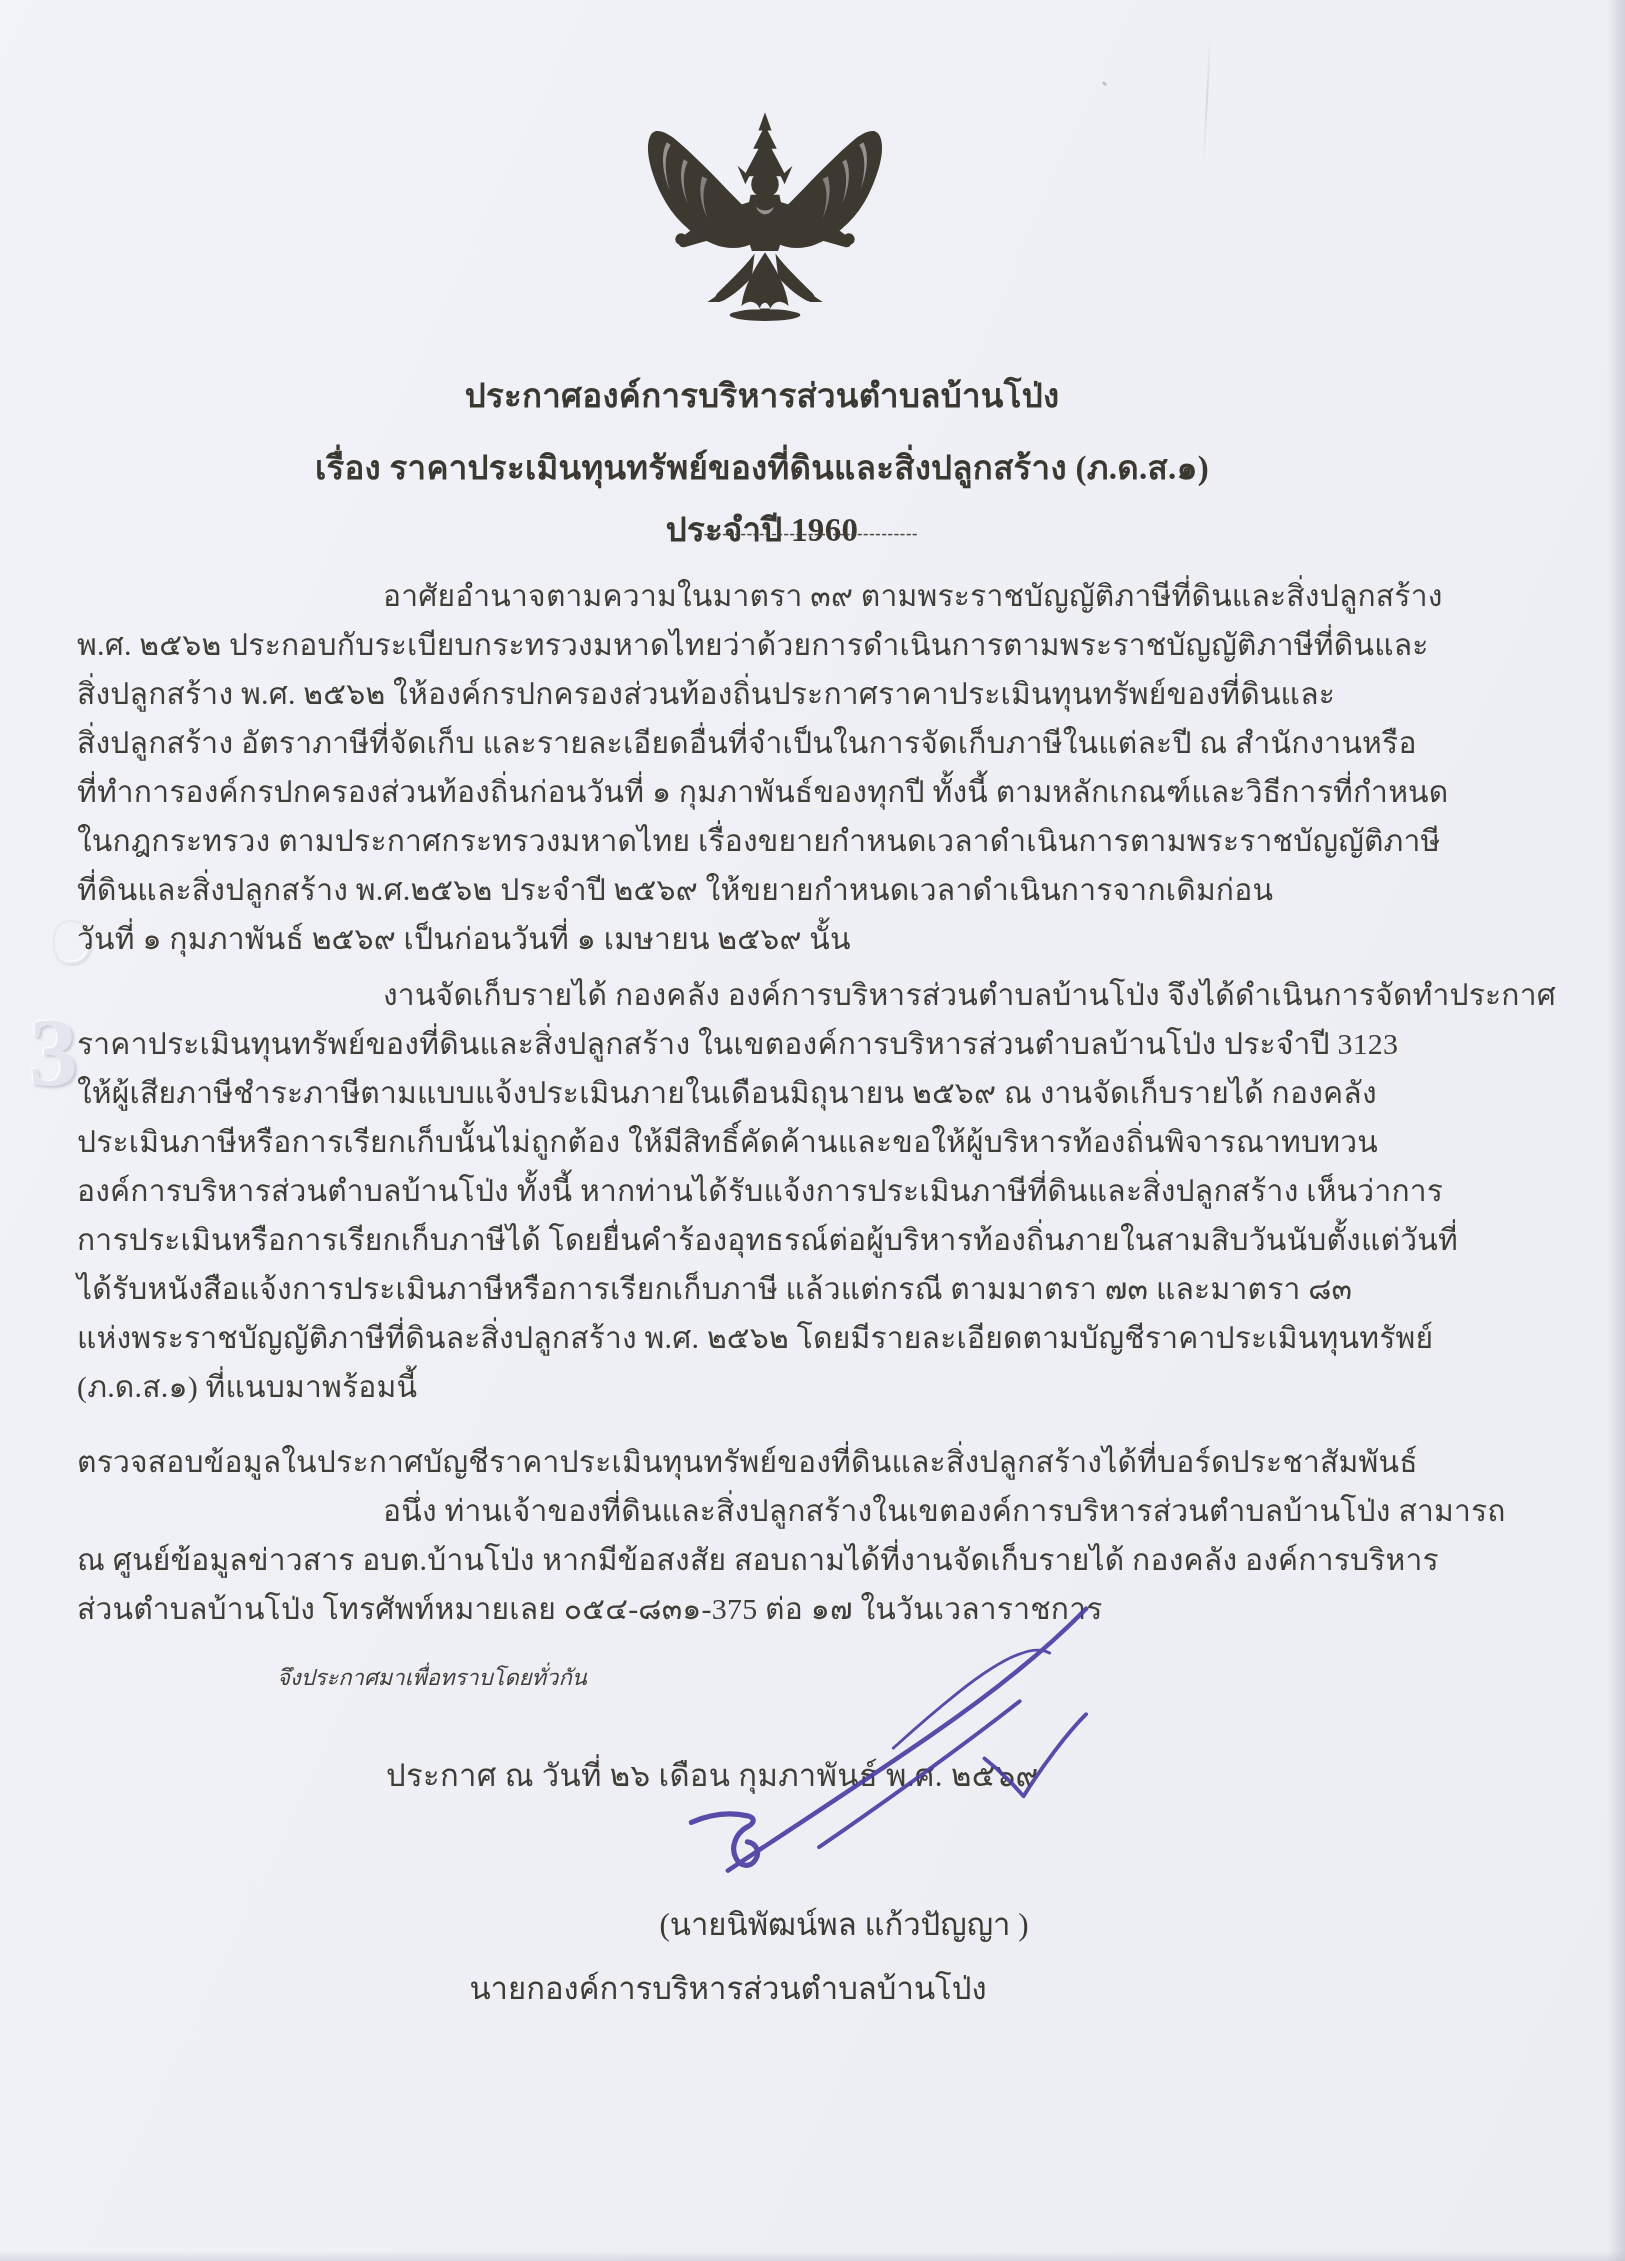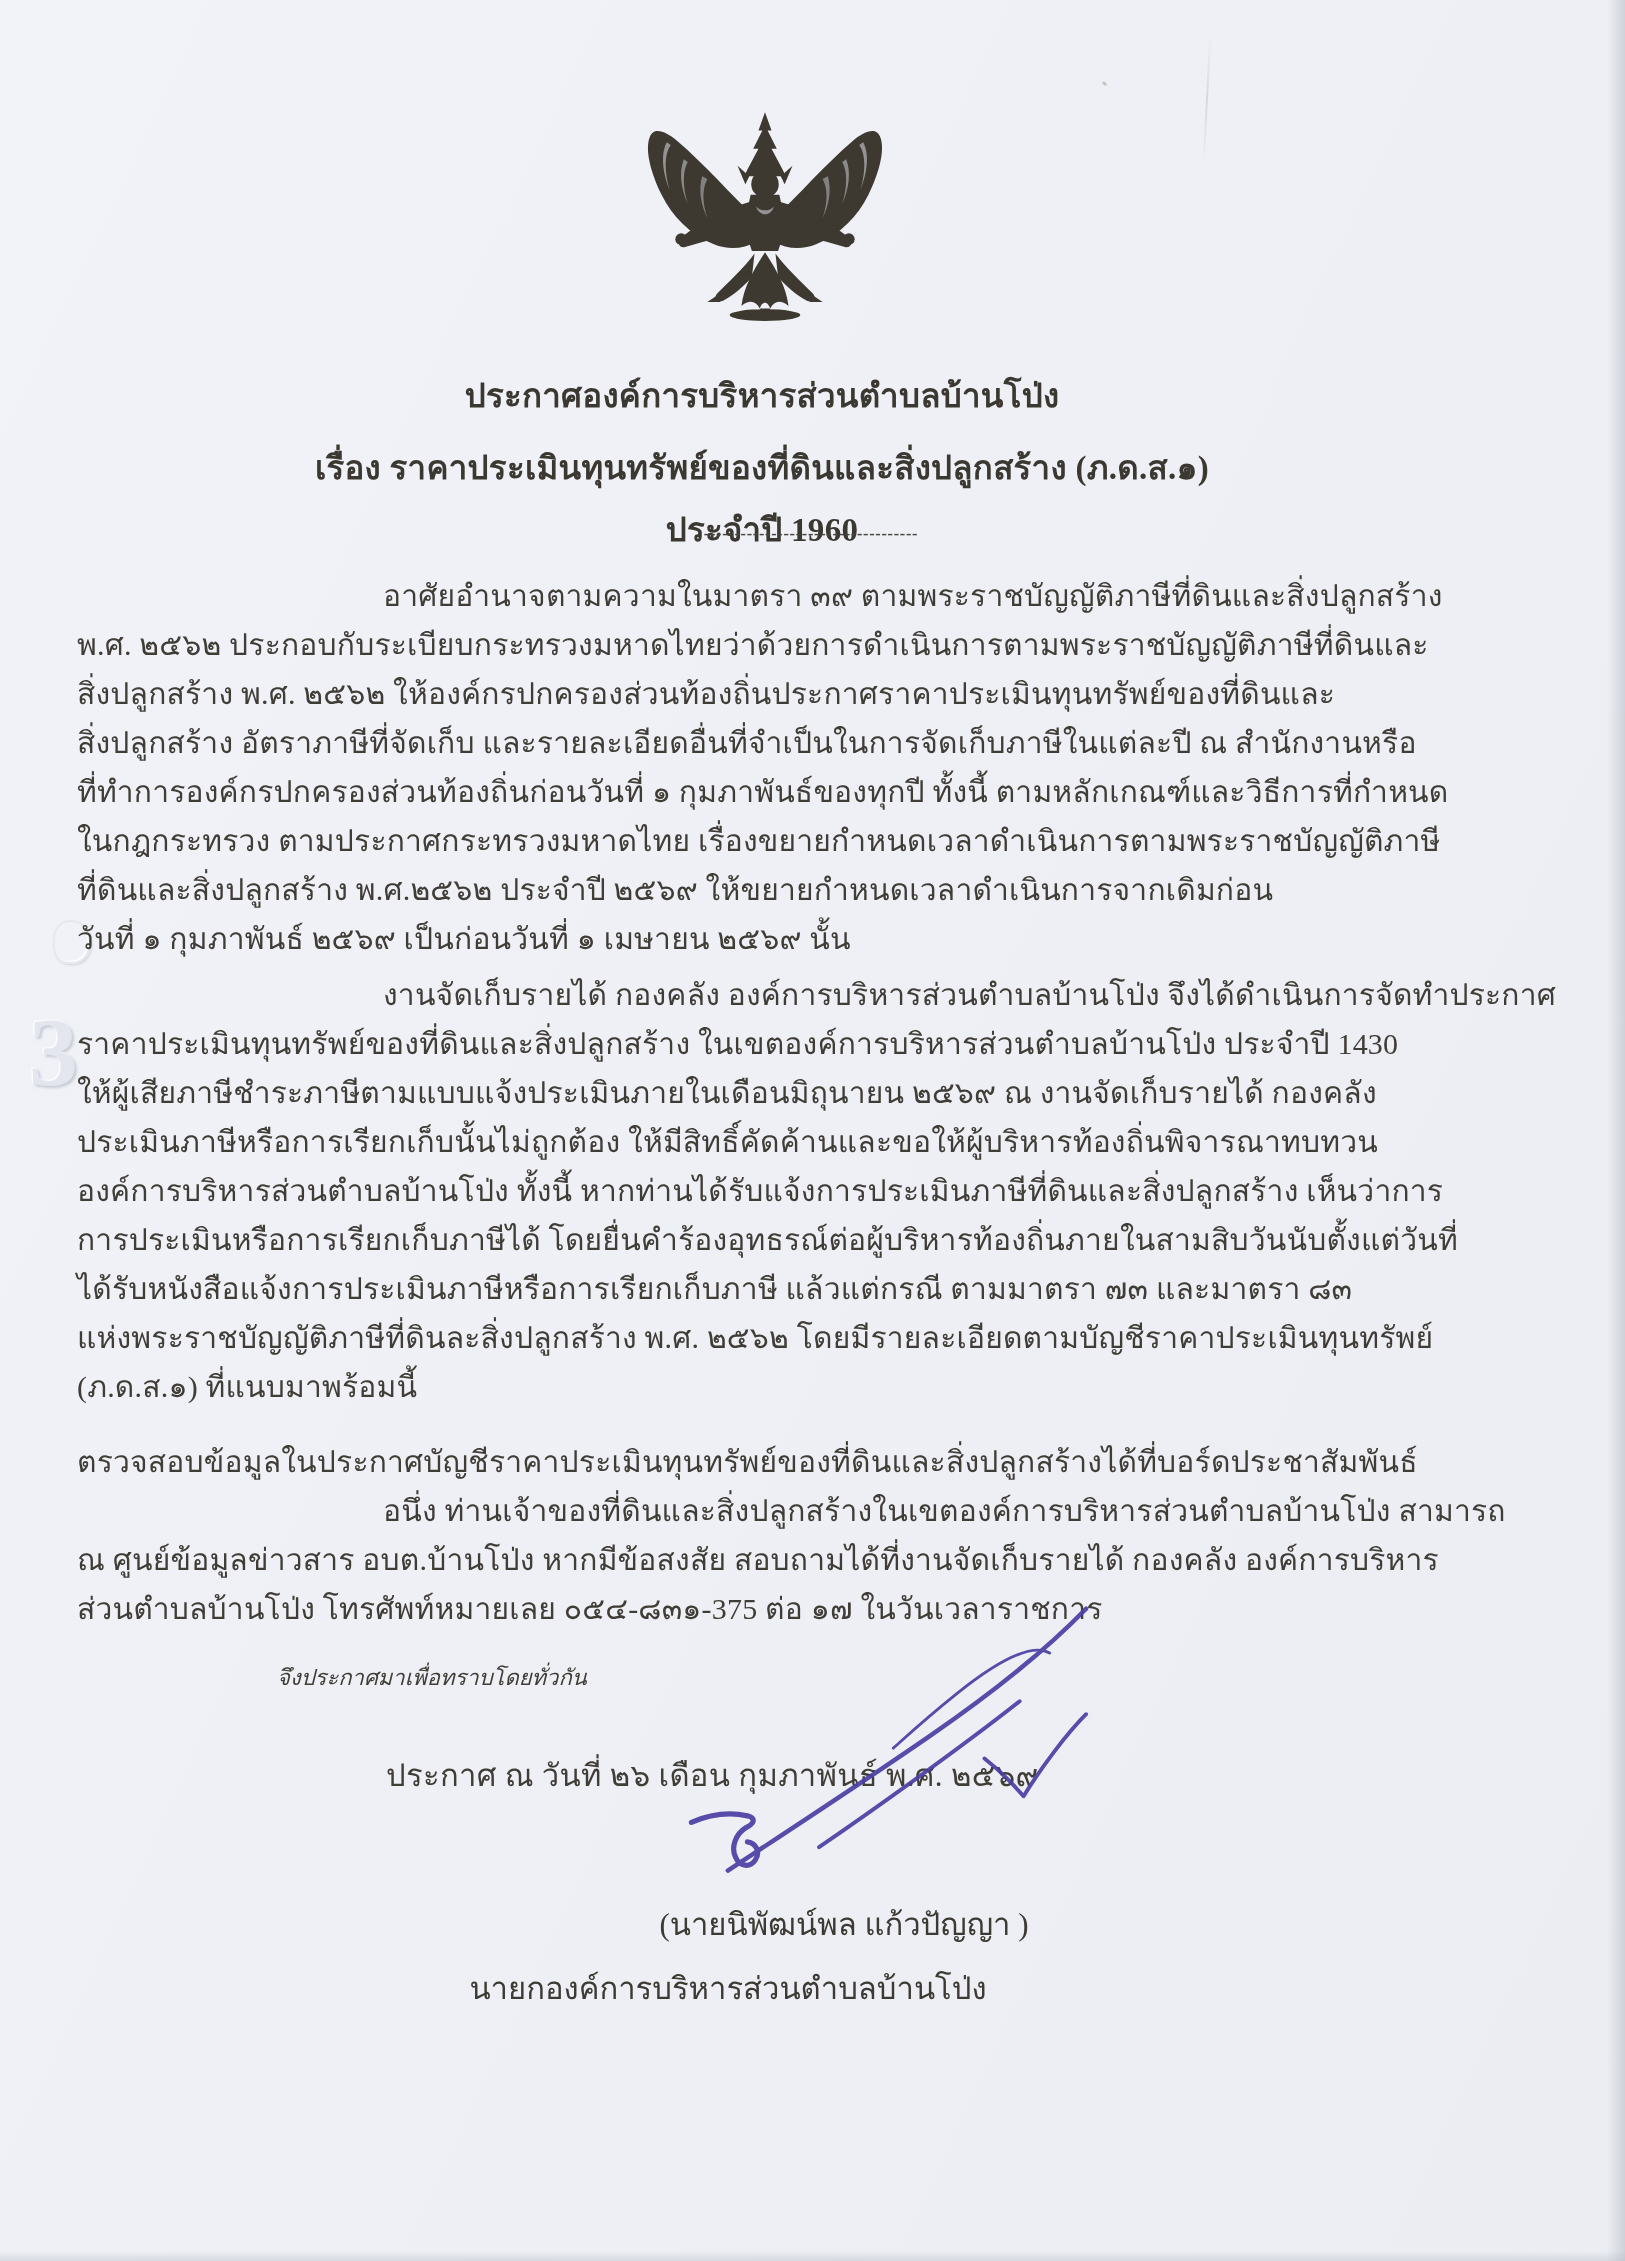--- a/index.html
+++ b/index.html
@@ -120,21 +120,21 @@
     <div class="line">สิ่งปลูกสร้าง พ.ศ. ๒๕๖๒ ให้องค์กรปกครองส่วนท้องถิ่นประกาศราคาประเมินทุนทรัพย์ของที่ดินและ</div>
     <div class="line">สิ่งปลูกสร้าง อัตราภาษีที่จัดเก็บ และรายละเอียดอื่นที่จำเป็นในการจัดเก็บภาษีในแต่ละปี ณ สำนักงานหรือ</div>
     <div class="line">ที่ทำการองค์กรปกครองส่วนท้องถิ่นก่อนวันที่ ๑ กุมภาพันธ์ของทุกปี ทั้งนี้ ตามหลักเกณฑ์และวิธีการที่กำหนด</div>
     <div class="line">ในกฎกระทรวง ตามประกาศกระทรวงมหาดไทย เรื่องขยายกำหนดเวลาดำเนินการตามพระราชบัญญัติภาษี</div>
     <div class="line">ที่ดินและสิ่งปลูกสร้าง พ.ศ.๒๕๖๒ ประจำปี ๒๕๖๙ ให้ขยายกำหนดเวลาดำเนินการจากเดิมก่อน</div>
     <div class="line">วันที่ ๑ กุมภาพันธ์ ๒๕๖๙ เป็นก่อนวันที่ ๑ เมษายน ๒๕๖๙ นั้น</div>
   </div>
 
   <div class="para p2">
     <div class="line indent">งานจัดเก็บรายได้ กองคลัง องค์การบริหารส่วนตำบลบ้านโป่ง จึงได้ดำเนินการจัดทำประกาศ</div>
-    <div class="line">ราคาประเมินทุนทรัพย์ของที่ดินและสิ่งปลูกสร้าง ในเขตองค์การบริหารส่วนตำบลบ้านโป่ง ประจำปี  1430</div>
+    <div class="line">ราคาประเมินทุนทรัพย์ของที่ดินและสิ่งปลูกสร้าง ในเขตองค์การบริหารส่วนตำบลบ้านโป่ง ประจำปี  3123</div>
     <div class="line">ให้ผู้เสียภาษีชำระภาษีตามแบบแจ้งประเมินภายในเดือนมิถุนายน ๒๕๖๙  ณ งานจัดเก็บรายได้ กองคลัง</div>
     <div class="line">ประเมินภาษีหรือการเรียกเก็บนั้นไม่ถูกต้อง ให้มีสิทธิ์คัดค้านและขอให้ผู้บริหารท้องถิ่นพิจารณาทบทวน</div>
     <div class="line">องค์การบริหารส่วนตำบลบ้านโป่ง  ทั้งนี้ หากท่านได้รับแจ้งการประเมินภาษีที่ดินและสิ่งปลูกสร้าง เห็นว่าการ</div>
     <div class="line">การประเมินหรือการเรียกเก็บภาษีได้ โดยยื่นคำร้องอุทธรณ์ต่อผู้บริหารท้องถิ่นภายในสามสิบวันนับตั้งแต่วันที่</div>
     <div class="line">ได้รับหนังสือแจ้งการประเมินภาษีหรือการเรียกเก็บภาษี แล้วแต่กรณี ตามมาตรา ๗๓ และมาตรา ๘๓</div>
     <div class="line">แห่งพระราชบัญญัติภาษีที่ดินละสิ่งปลูกสร้าง พ.ศ. ๒๕๖๒ โดยมีรายละเอียดตามบัญชีราคาประเมินทุนทรัพย์</div>
     <div class="line">(ภ.ด.ส.๑) ที่แนบมาพร้อมนี้</div>
   </div>
 
   <div class="para p3">

